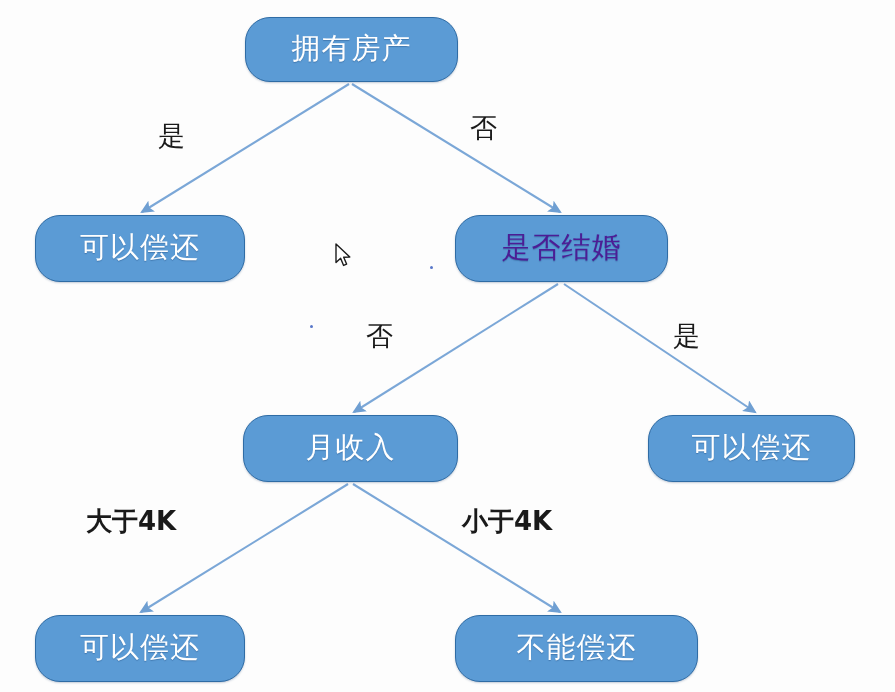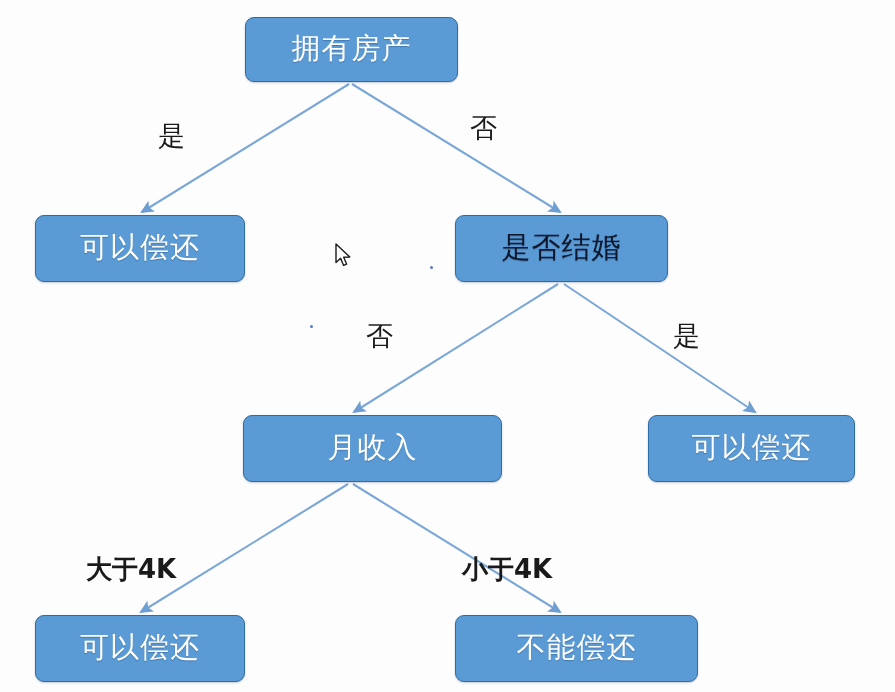--- a/index.html
+++ b/index.html
@@ -25,21 +25,21 @@
   }
   .node {
     position: absolute;
     box-sizing: border-box;
     display: flex;
     align-items: center;
     justify-content: center;
     background: linear-gradient(180deg, #budge 0%, #5b9bd5 100%);
     background: #5b9bd5;
     border: 1px solid #2f6ca5;
-    border-radius: 9px;
+    border-radius: 25px;
     color: #ffffff;
     font-size: 29px;
     line-height: 1;
     letter-spacing: 1px;
     text-shadow: 0 1px 1px rgba(20,60,110,0.35);
     box-shadow: 0 1px 2px rgba(60,90,130,0.30);
     white-space: nowrap;
   }
   .node-inner {
     transform: translateY(-1px);
@@ -48,21 +48,20 @@
     position: absolute;
     color: #1a1a1a;
     font-size: 27px;
     line-height: 1;
     white-space: nowrap;
     font-weight: 500;
   }
   .edge-label.bold-label {
     font-weight: 700;
     font-size: 26px;
-    margin-top: 48px;
   }
   .dot-artifact {
     position: absolute;
     width: 3px;
     height: 3px;
     background: #3b5fc0;
     border-radius: 50%;
     opacity: 0.85;
   }
   .cursor {
@@ -92,24 +91,24 @@
       </g>
   </svg>
 
   <div id="nodes-layer">
       <div class="node" style="left: 245px; top: 17px; width: 213px; height: 65px; background: rgb(91, 155, 213); border-color: rgb(47, 108, 165); color: rgb(255, 255, 255);">
         <span class="node-inner">拥有房产</span>
       </div>
       <div class="node" style="left: 35px; top: 215px; width: 210px; height: 67px; background: rgb(91, 155, 213); border-color: rgb(47, 108, 165); color: rgb(255, 255, 255);">
         <span class="node-inner">可以偿还</span>
       </div>
-      <div class="node" style="left: 455px; top: 215px; width: 213px; height: 67px; background: rgb(91, 155, 213); border-color: rgb(47, 108, 165); color: #0f172a;">
+      <div class="node" style="left: 455px; top: 215px; width: 213px; height: 67px; background: rgb(91, 155, 213); border-color: rgb(47, 108, 165); color: #4c1d95;">
         <span class="node-inner">是否结婚</span>
       </div>
-      <div class="node" style="left: 243px; top: 415px; width: 259px; height: 67px; background: rgb(91, 155, 213); border-color: rgb(47, 108, 165); color: rgb(255, 255, 255);">
+      <div class="node" style="left: 243px; top: 415px; width: 215px; height: 67px; background: rgb(91, 155, 213); border-color: rgb(47, 108, 165); color: rgb(255, 255, 255);">
         <span class="node-inner">月收入</span>
       </div>
       <div class="node" style="left: 648px; top: 415px; width: 207px; height: 67px; background: rgb(91, 155, 213); border-color: rgb(47, 108, 165); color: rgb(255, 255, 255);">
         <span class="node-inner">可以偿还</span>
       </div>
       <div class="node" style="left: 35px; top: 615px; width: 210px; height: 67px; background: rgb(91, 155, 213); border-color: rgb(47, 108, 165); color: rgb(255, 255, 255);">
         <span class="node-inner">可以偿还</span>
       </div>
       <div class="node" style="left: 455px; top: 615px; width: 243px; height: 67px; background: rgb(91, 155, 213); border-color: rgb(47, 108, 165); color: rgb(255, 255, 255);">
         <span class="node-inner">不能偿还</span>

